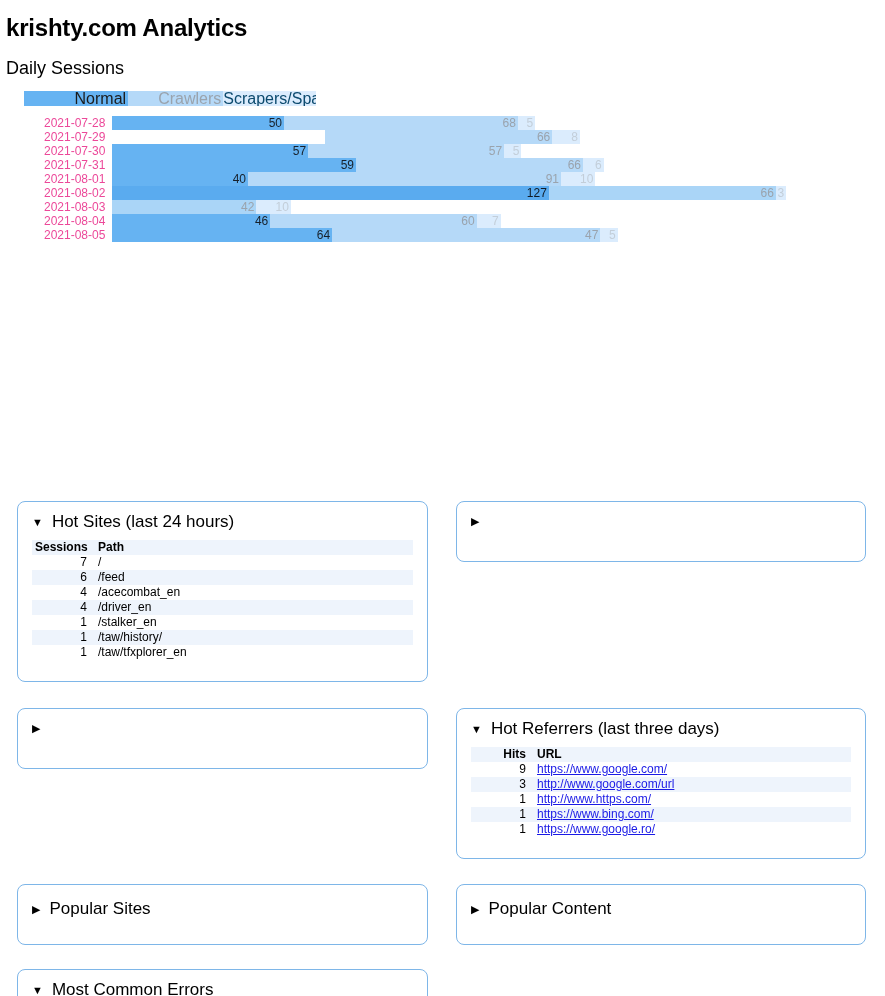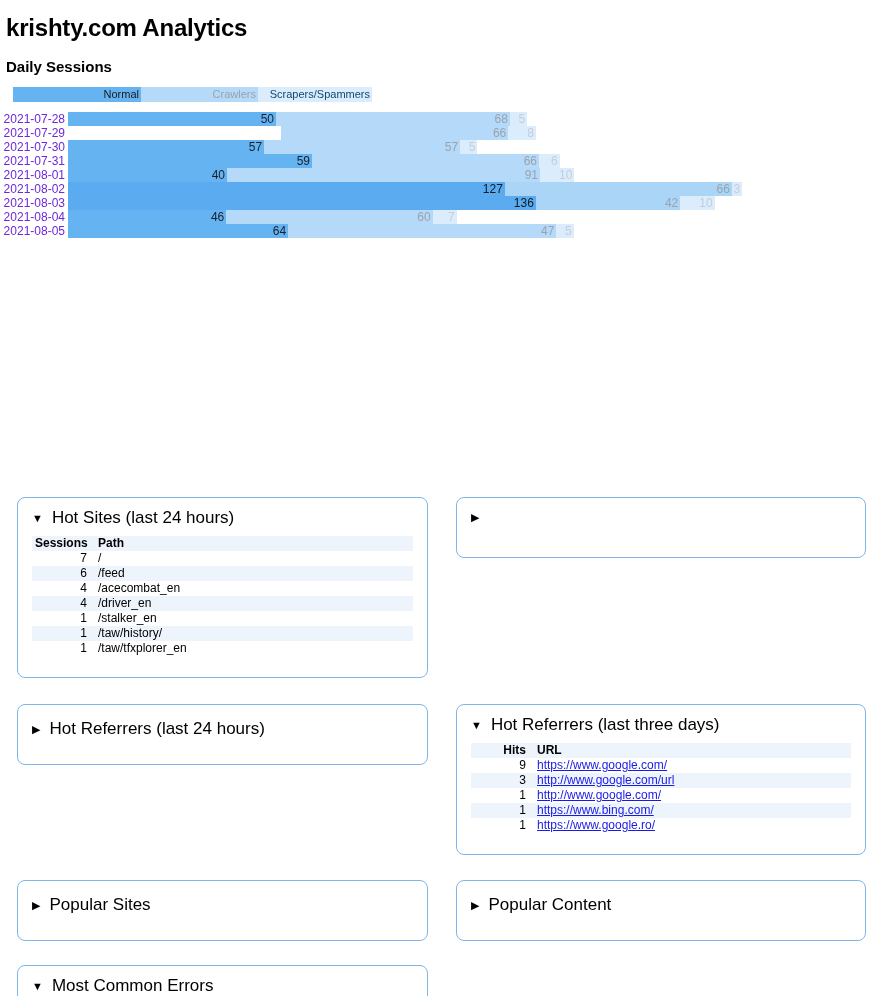--- a/index.html
+++ b/index.html
@@ -19,36 +19,36 @@
   }
 
   
   h1.page-title {
     font-size: 24px;
     font-weight: bold;
     margin: 14px 0 0 6px;
     letter-spacing: -0.2px;
   }
   h2.section-title {
-    font-size: 15px;
-    font-weight: bold;
+    font-size: 18px;
+    font-weight: normal;
     margin: 16px 0 0 6px;
   }
 
   
   .chart {
     margin: 12px 0 0 0;
     position: relative;
   }
   .legend {
     height: 15px;
-    margin-left: 13px;
+    margin-left: 24px;
     display: flex;
-    width: 359px;
-    font-size: 11px;
+    width: 292px;
+    font-size: 16px;
     line-height: 15px;
   }
   .legend-seg {
     text-align: right;
     padding-right: 2px;
     box-sizing: border-box;
     white-space: nowrap;
     overflow: hidden;
   }
   .legend-seg.normal    { background: #66b3f2; color: #1b1b1b; }
@@ -61,26 +61,26 @@
   .bar-row {
     height: 14px;
     line-height: 14px;
     display: flex;
     align-items: stretch;
     font-size: 12px;
     white-space: nowrap;
   }
   .bar-label {
     width: 65px;
-    text-align: right;
     padding-right: 3px;
     flex: 0 0 65px;
-    color: #6d28d9;
+    color: #ec4899;
     font-size: 12px;
     line-height: 14px;
+    padding-left: 44px;
   }
   .bar-track {
     flex: 1 1 auto;
     display: flex;
     align-items: stretch;
     position: relative;
   }
   .seg {
     box-sizing: border-box;
     text-align: right;
@@ -165,21 +165,21 @@
 <div class="chart">
   <div class="legend">
     <div class="legend-seg normal" style="width:128px">Normal</div>
     <div class="legend-seg crawlers" style="width:117px">Crawlers</div>
     <div class="legend-seg scrapers" style="width:114px">Scrapers/Spammers</div>
   </div>
   <div class="bars" id="bars">
       <div class="bar-row">
         <div class="bar-label">2021-07-28</div>
         <div class="bar-track">
-          <div class="seg normal" style="width: 208px;">50</div>
+          <div class="seg normal" style="width: 172px;">50</div>
           <div class="seg crawlers" style="width: 233.92px;">68</div>
           <div class="seg scrapers" style="width: 17.2px;">5</div>
         </div>
       </div>
       <div class="bar-row">
         <div class="bar-label">2021-07-29</div>
         <div class="bar-track">
           <div class="seg normal" style="width: 213.28px; margin-top: 20px;">62</div>
           <div class="seg crawlers" style="width: 227.04px;">66</div>
           <div class="seg scrapers" style="width: 27.52px;">8</div>
@@ -197,37 +197,36 @@
         <div class="bar-label">2021-07-31</div>
         <div class="bar-track">
           <div class="seg normal" style="width: 244px;">59</div>
           <div class="seg crawlers" style="width: 227.04px;">66</div>
           <div class="seg scrapers" style="width: 20.64px;">6</div>
         </div>
       </div>
       <div class="bar-row">
         <div class="bar-label">2021-08-01</div>
         <div class="bar-track">
-          <div class="seg normal" style="width: 159px;">40</div>
+          <div class="seg normal" style="width: 136px;">40</div>
           <div class="seg crawlers" style="width: 313.04px; padding-left: 48px;">91</div>
           <div class="seg scrapers" style="width: 34.4px;">10</div>
         </div>
       </div>
       <div class="bar-row hot">
         <div class="bar-label">2021-08-02</div>
         <div class="bar-track">
           <div class="seg normal" style="width: 436.88px;">127</div>
           <div class="seg crawlers" style="width: 227.04px;">66</div>
           <div class="seg scrapers" style="width: 10.32px;">3</div>
         </div>
       </div>
       <div class="bar-row hot">
         <div class="bar-label">2021-08-03</div>
         <div class="bar-track">
-          <div class="seg normal" style="width: 467.84px;">136</div>
           <div class="seg crawlers" style="width: 144.48px;">42</div>
           <div class="seg scrapers" style="width: 34.4px;">10</div>
         </div>
       </div>
       <div class="bar-row">
         <div class="bar-label">2021-08-04</div>
         <div class="bar-track">
           <div class="seg normal" style="width: 158.24px;">46</div>
           <div class="seg crawlers" style="width: 206.4px;">60</div>
           <div class="seg scrapers" style="width: 24.08px;">7</div>
@@ -293,21 +292,20 @@
 
   <div class="panel" style="left:456px; top:259px; width:410px; height:61px;">
     <div class="panel-header" style="padding-top:14px;">
       <span class="tri">▶</span>
     </div>
   </div>
 
   <div class="panel" style="left:17px; top:466px; width:411px; height:61px;">
     <div class="panel-header" style="padding-top:14px;">
       <span class="tri">▶</span>
-      <span class="panel-title">Hot Referrers (last 24 hours)</span>
     </div>
   </div>
 
   <div class="panel" style="left:456px; top:466px; width:410px; height:151px;">
     <div class="panel-header">
       <span class="tri">▼</span>
       <span class="panel-title">Hot Referrers (last three days)</span>
     </div>
     <table class="data">
       <thead>
@@ -320,21 +318,21 @@
           <tr class="even">
             <td class="num">9</td>
             <td class="path"><a href="#">https://www.google.com/</a></td>
           </tr>
           <tr class="odd">
             <td class="num">3</td>
             <td class="path"><a href="#">http://www.google.com/url</a></td>
           </tr>
           <tr class="even">
             <td class="num">1</td>
-            <td class="path"><a href="#">http://www.google.com/</a></td>
+            <td class="path"><a href="#">http://www.https.com/</a></td>
           </tr>
           <tr class="odd">
             <td class="num">1</td>
             <td class="path"><a href="#">https://www.bing.com/</a></td>
           </tr>
           <tr class="even">
             <td class="num">1</td>
             <td class="path"><a href="#">https://www.google.ro/</a></td>
           </tr>
         </tbody>

